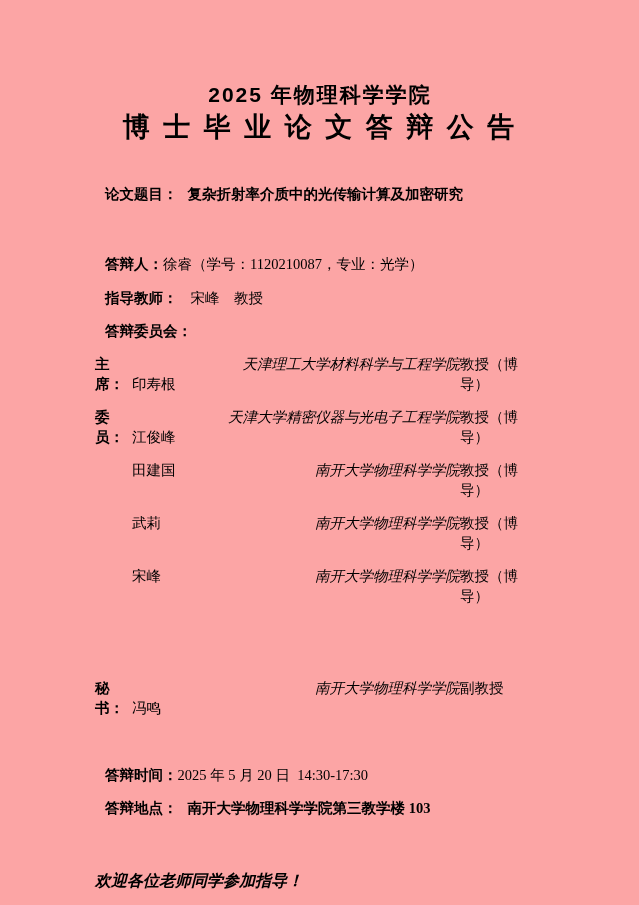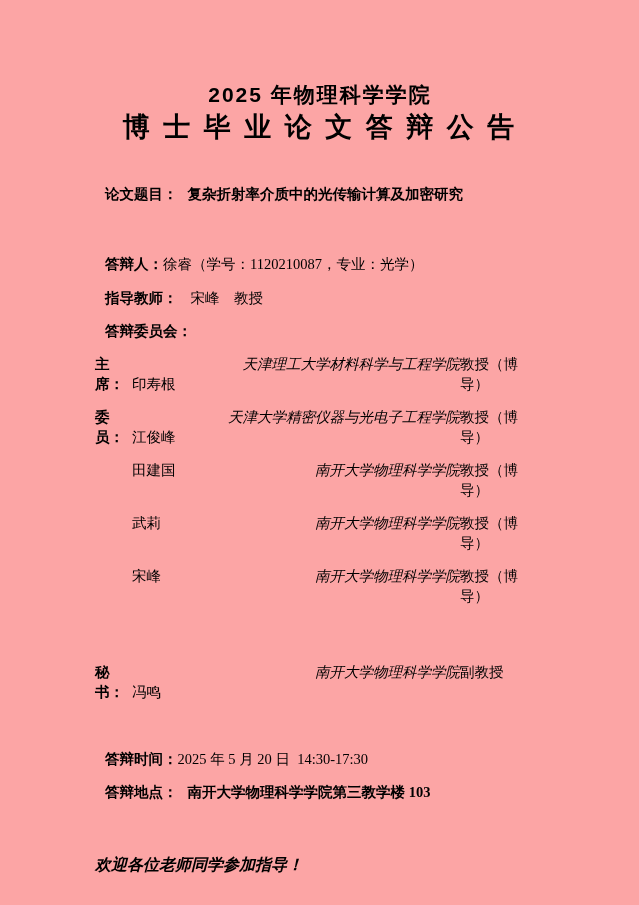--- a/index.html
+++ b/index.html
@@ -65,21 +65,21 @@
   }
   .c-inst {
     flex: 0 0 250px;
     text-align: right;
     font-style: italic;
   }
   .c-title {
     flex: 1 1 auto;
     text-align: left;
   }
-  .secretary-row { margin-top: 56px; }
+  .secretary-row { margin-top: 72px; }
   .time-line     { margin-top: 47px; }
   .location-line { margin-top: 13px; }
   .welcome-line {
     margin-top: 53px;
     font-size: 16px;
     line-height: 20px;
     font-weight: bold;
     font-style: italic;
   }
 </style>

